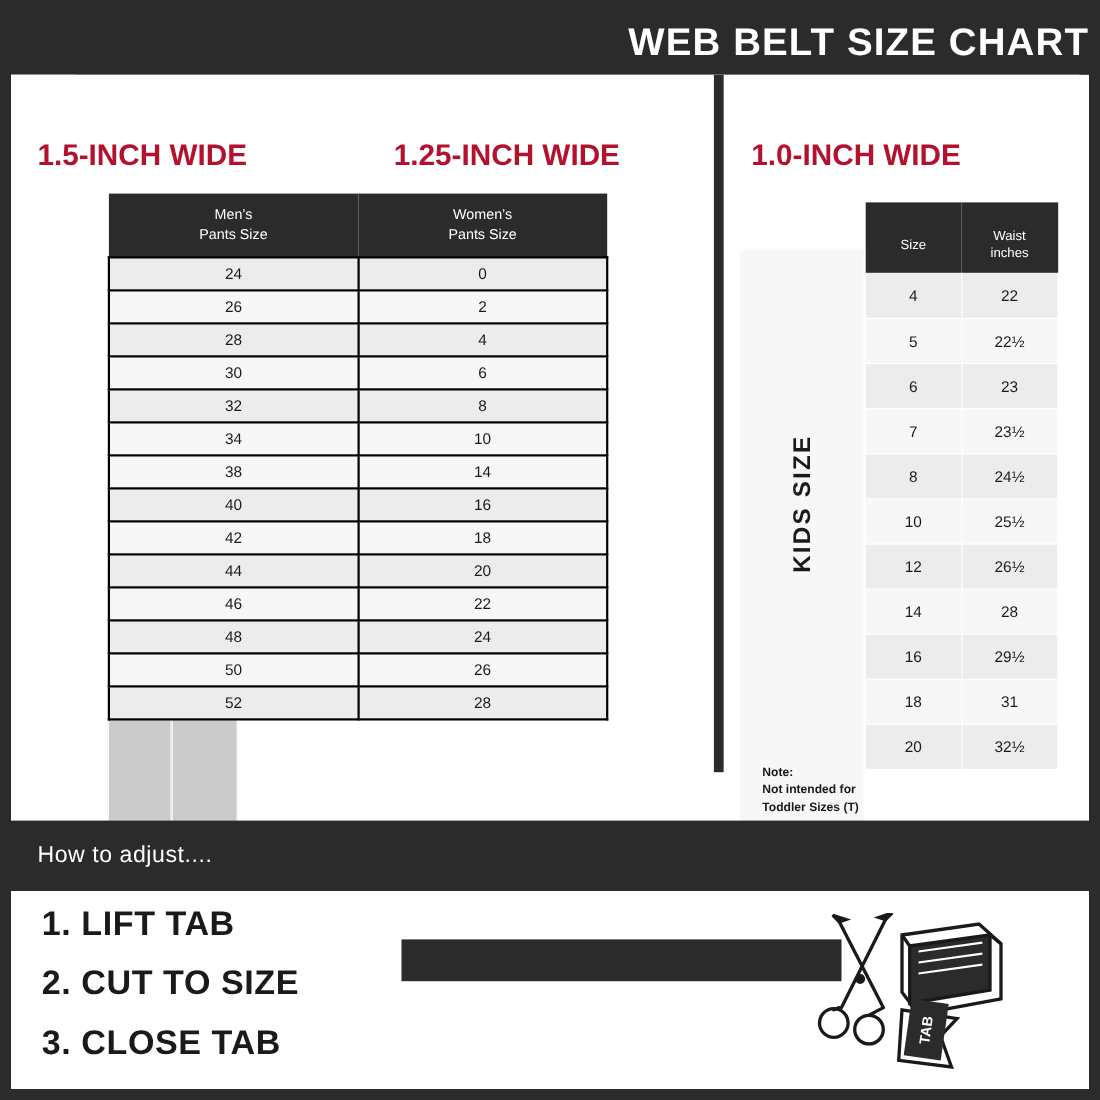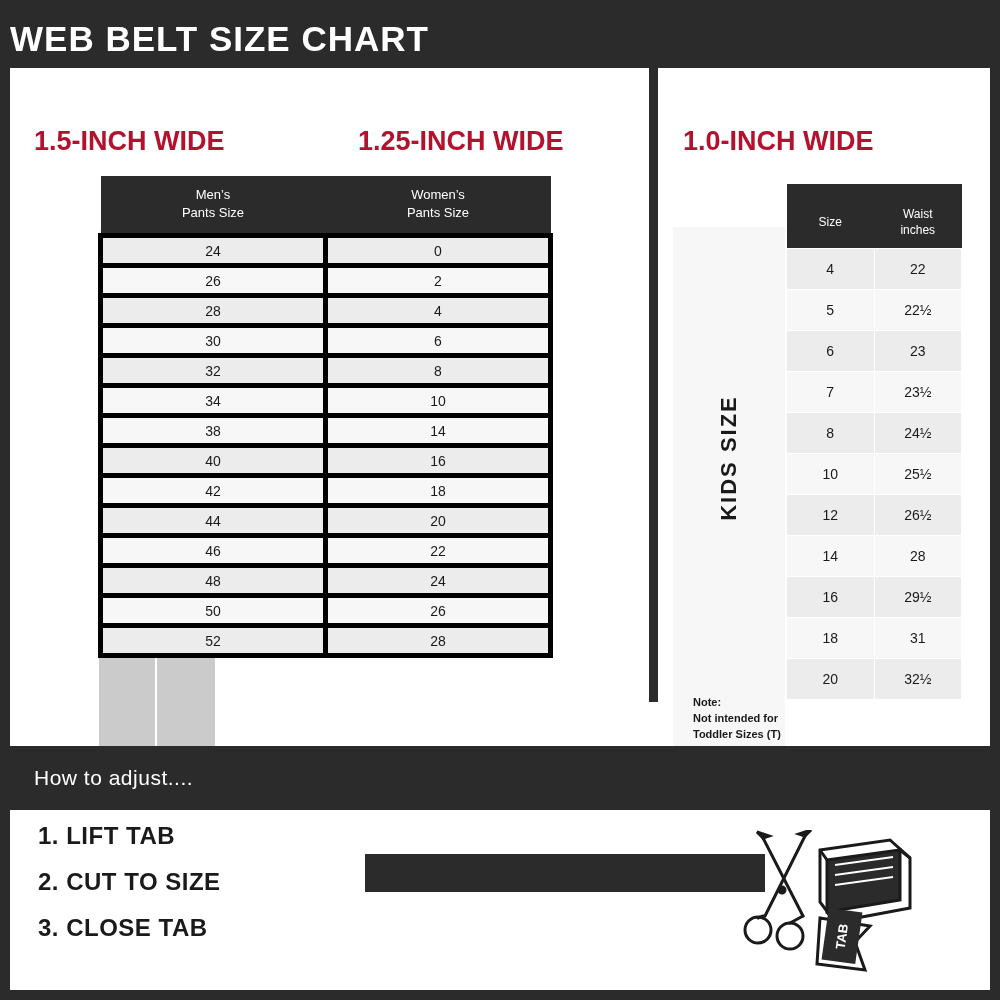--- a/index.html
+++ b/index.html
@@ -17,21 +17,21 @@
     overflow: hidden;
   }
 
   
   .header {
     position: absolute;
     left: 0; top: 0;
     width: 980px; height: 58px;
     background: #2b2b2b;
     color: #ffffff;
-    display: flex; align-items: center; justify-content: flex-start;
+    display: flex; align-items: center; justify-content: flex-end;
   }
   .header-title {
     font-size: 35px;
     font-weight: bold;
     letter-spacing: 1px;
   }
 
   
   .panels {
     position: absolute;
@@ -68,21 +68,21 @@
     font-size: 13px; font-weight: normal;
     padding: 10px 0 12px 0;
     line-height: 1.35;
     width: 50%;
   }
   .ltable td {
     font-size: 14px;
     color: #1a1a1a;
     text-align: center;
     height: 30px;
-    border: 5px solid #000000;
+    border: 2px solid #000000;
     background: #ececec;
   }
   .ltable tr.alt td { background: #f7f7f7; }
 
   
   .vbar {
     position: absolute;
     display: flex; align-items: center; justify-content: center;
     color: #1a1a1a;
     font-weight: bold;
@@ -179,21 +179,21 @@
     font-size: 21px;
     margin-left: 24px;
     letter-spacing: 0.5px;
   }
   .steps {
     position: absolute;
     left: 28px; top: 812px;
     color: #1a1a1a;
   }
   .step {
-    font-size: 24px;
+    font-size: 31px;
     font-weight: bold;
     letter-spacing: 0.5px;
     margin-bottom: 18px;
   }
 
   .belt-art {
     position: absolute;
     left: 355px; top: 820px;
     width: 600px; height: 160px;
   }

